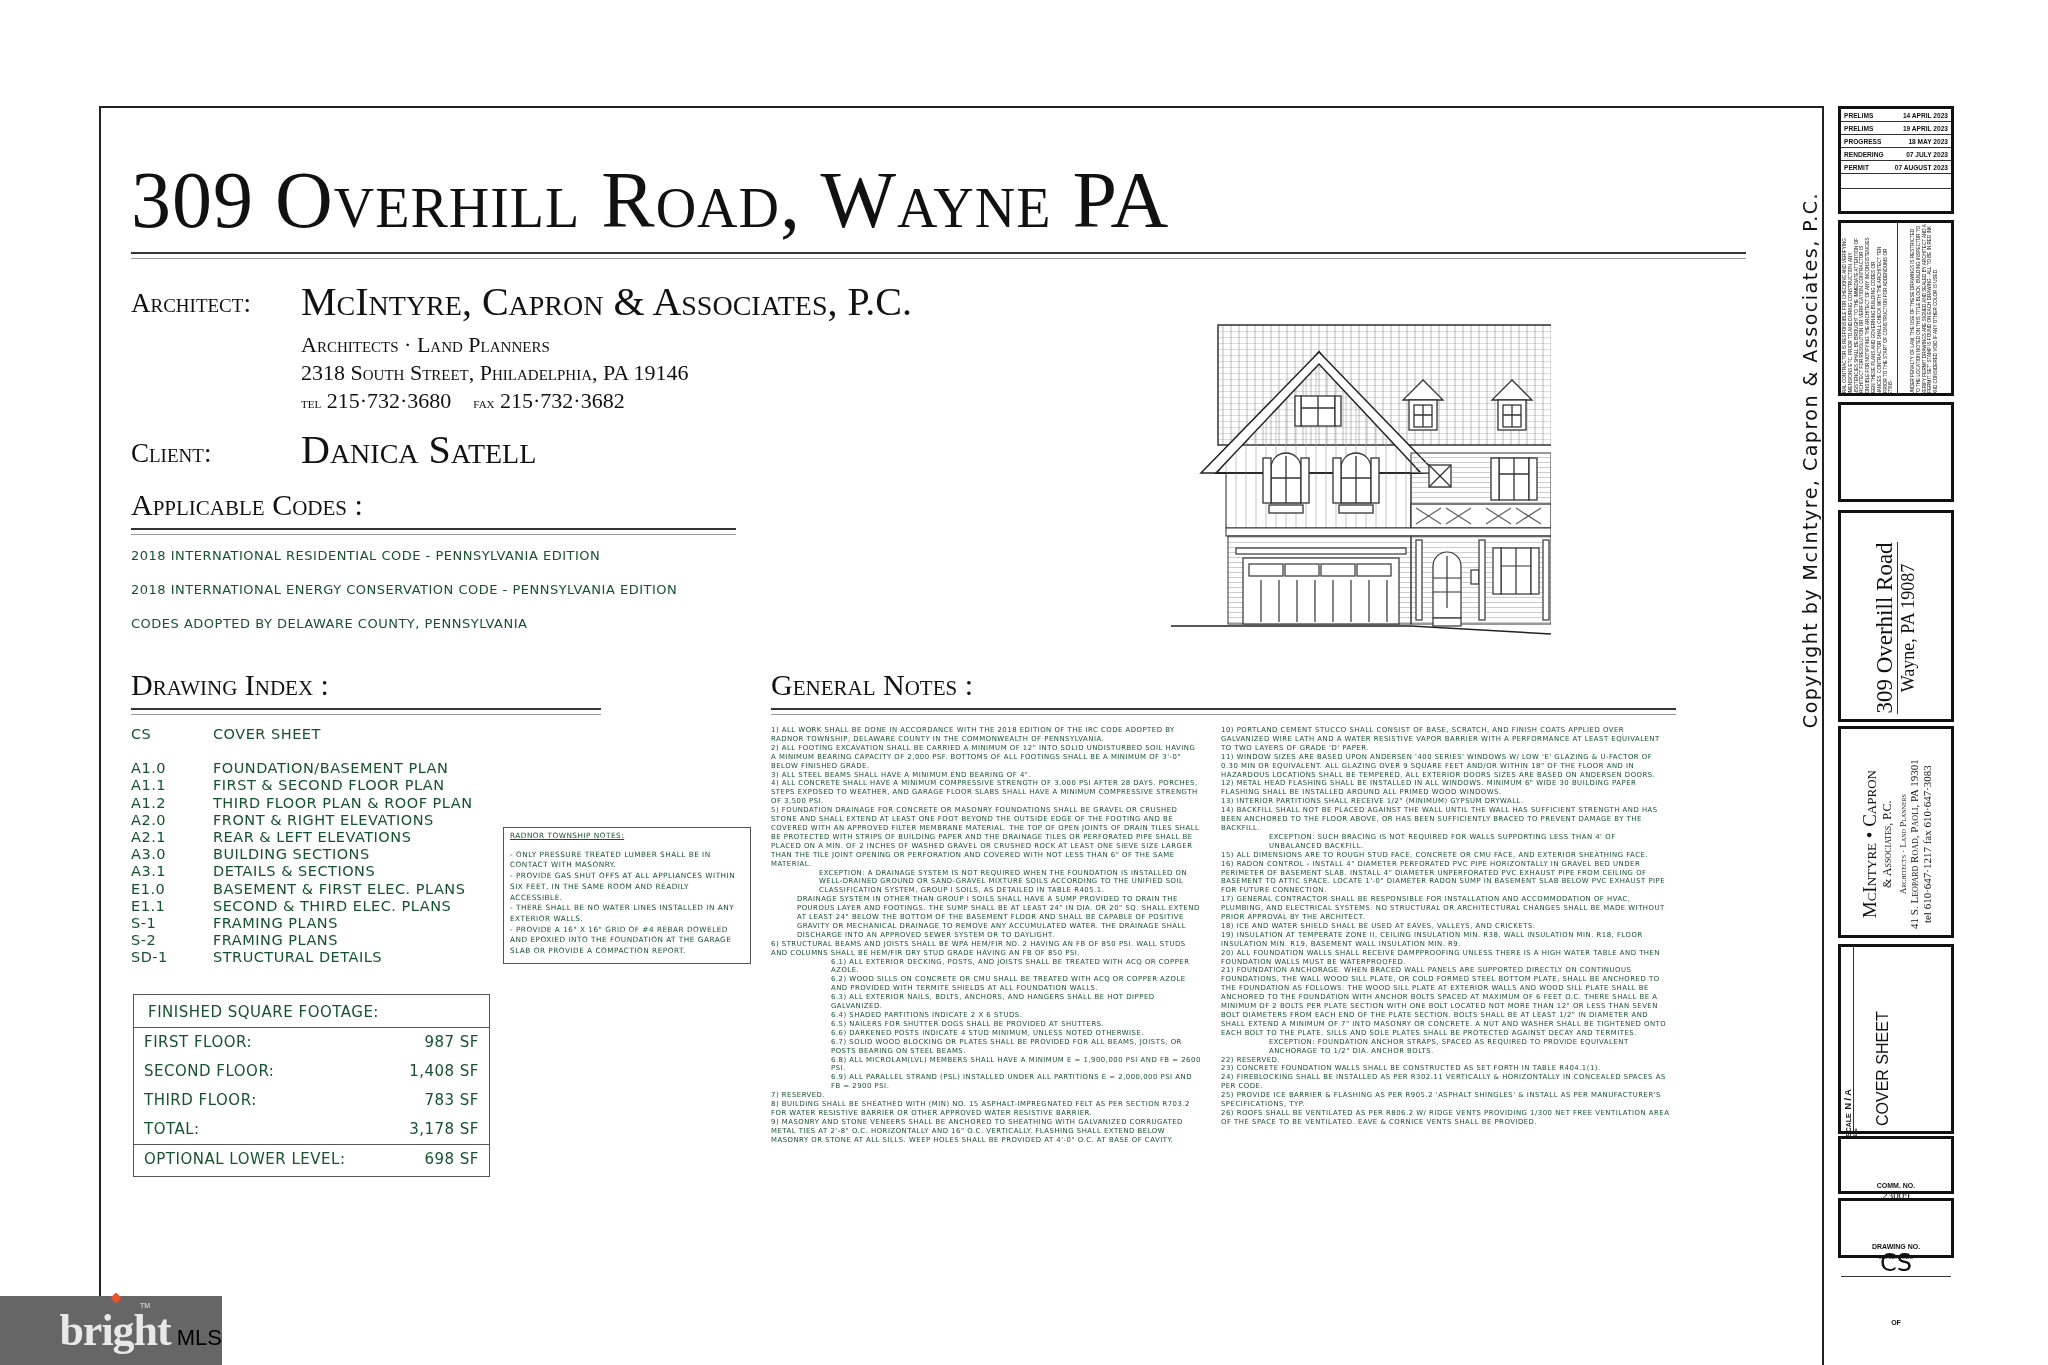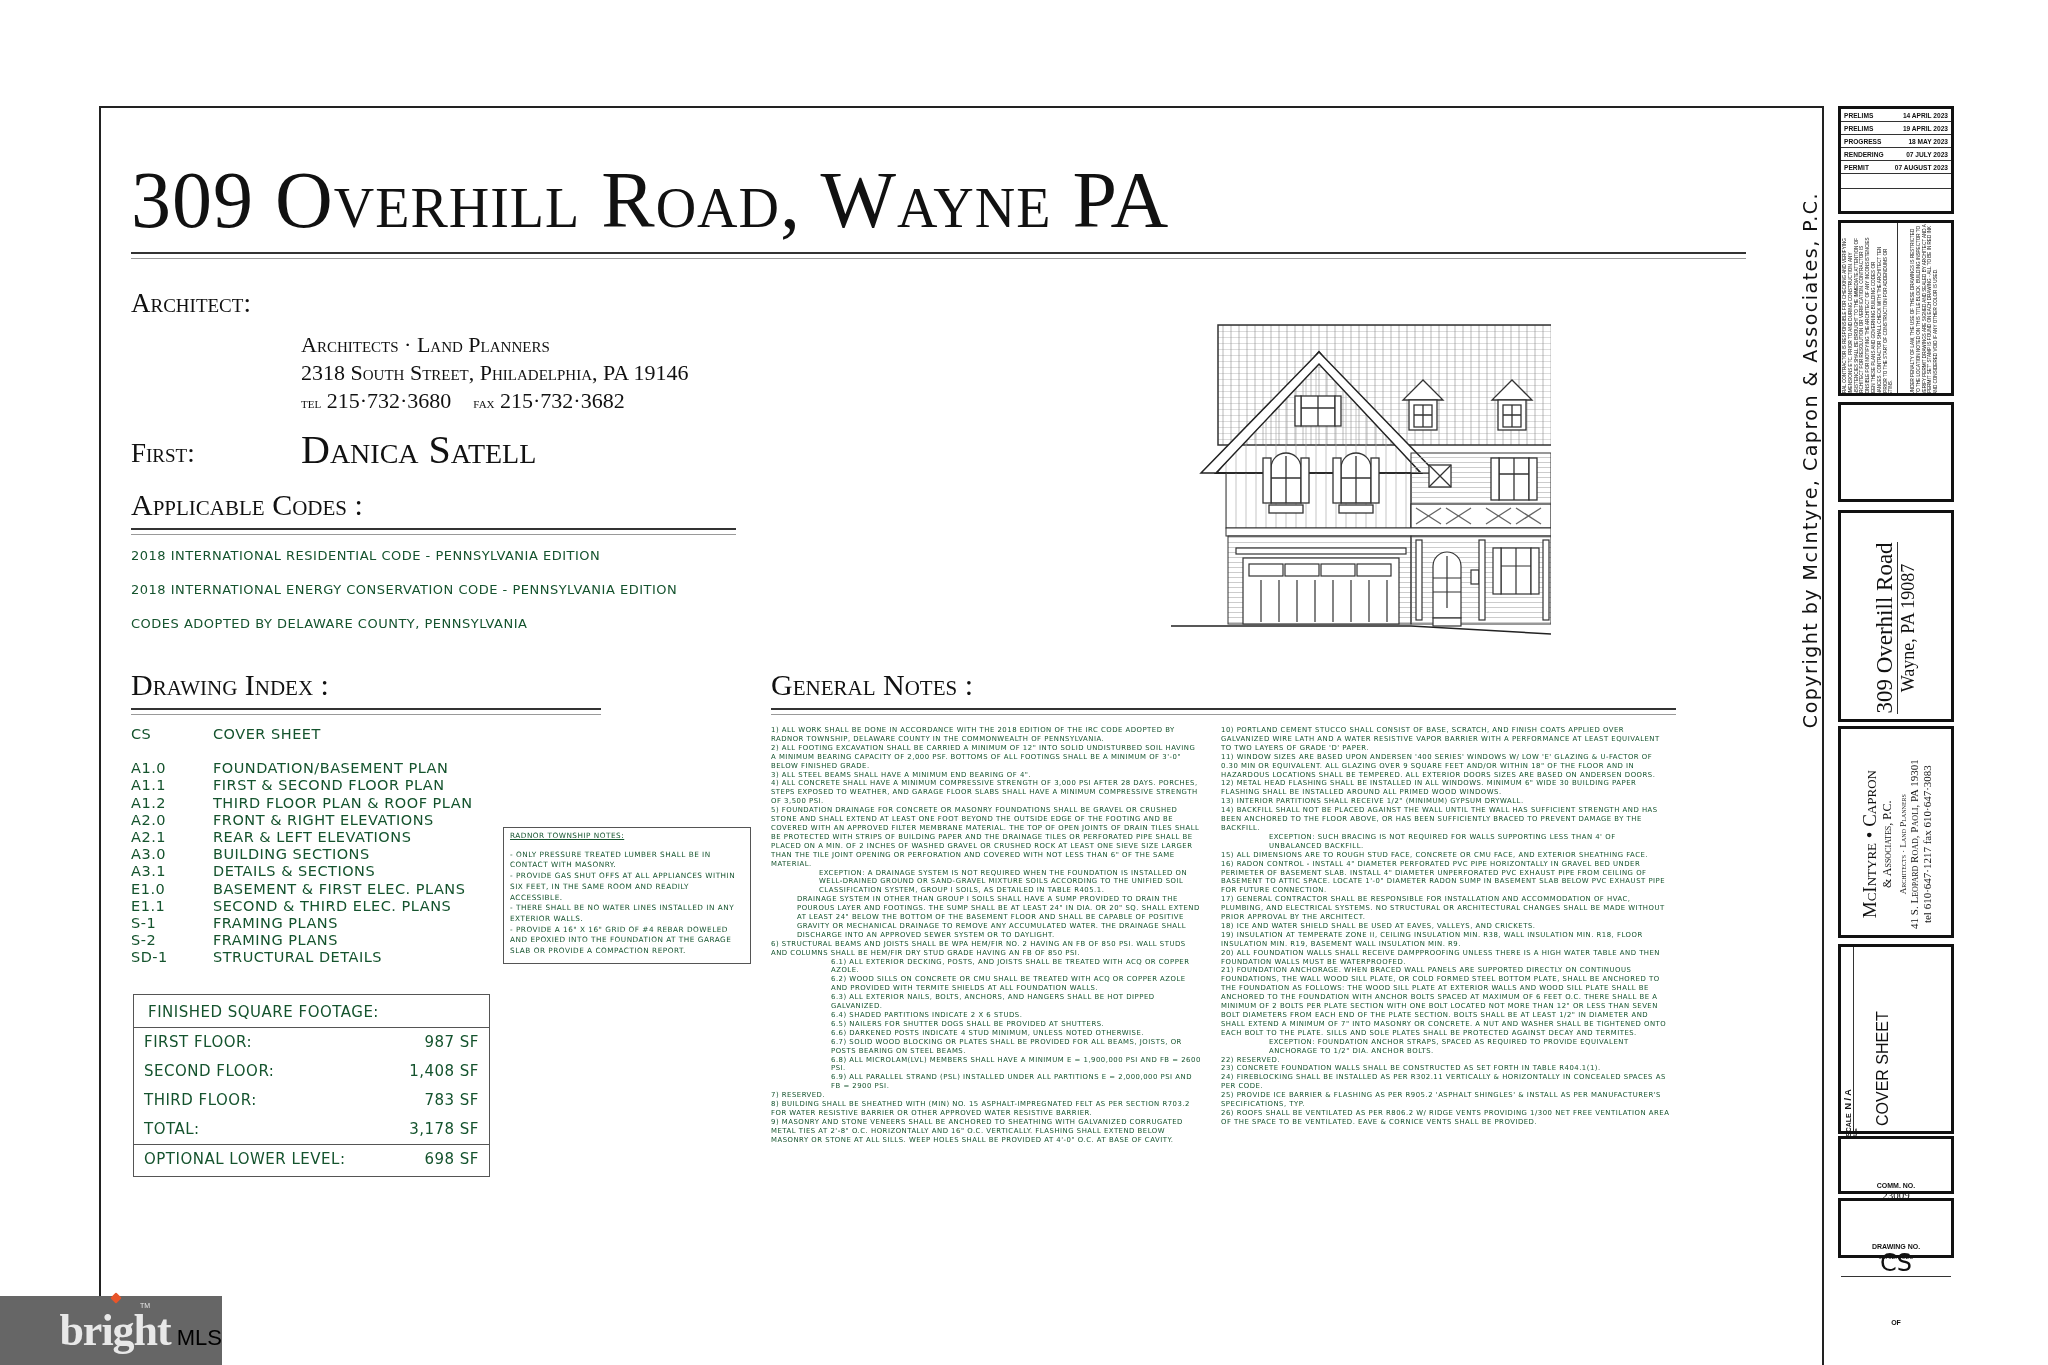--- a/index.html
+++ b/index.html
@@ -52,31 +52,32 @@
 </style>
 </head>
 <body>
 
 <div class="sheet">
 
   <div class="abs serif title">309 Overhill Road, Wayne PA</div>
   <div class="abs dbl-rule" style="left:30px; top:144px; width:1615px;"></div>
 
   <div class="abs serif lbl" style="left:30px; top:180px;">Architect:</div>
+  <div class="abs serif firm" style="left:200px; top:170px;">McIntyre, Capron &amp; Associates, P.C.</div>
   <div class="abs serif firm-sub" style="left:200px; top:222px;">Architects · Land Planners</div>
   <div class="abs serif firm-sub" style="left:200px; top:250px;">2318 South Street, Philadelphia, PA  19146</div>
   <div class="abs serif firm-sub" style="left:200px; top:278px;">
     <span style="font-size:15px;">tel</span>
     <span>215·732·3680</span>
     &nbsp;&nbsp;
     <span style="font-size:15px;">fax</span>
     <span>215·732·3682</span>
   </div>
 
-  <div class="abs serif lbl" style="left:30px; top:330px;">First:</div>
+  <div class="abs serif lbl" style="left:30px; top:330px;">Client:</div>
   <div class="abs serif client" style="left:200px; top:318px;">Danica Satell</div>
 
   <div class="abs serif h2" style="left:30px; top:380px;">Applicable Codes :</div>
   <div class="abs dbl-rule" style="left:30px; top:420px; width:605px;"></div>
   <div class="abs cad codes-line" style="left:30px; top:440px;">2018 International Residential Code - Pennsylvania Edition</div>
   <div class="abs cad codes-line" style="left:30px; top:474px;">2018 International Energy Conservation Code - Pennsylvania Edition</div>
   <div class="abs cad codes-line" style="left:30px; top:508px;">Codes adopted by Delaware County, Pennsylvania</div>
 
   <svg class="abs" style="left:1070px; top:200px;" width="380" height="340" viewBox="0 0 380 340">
     <defs>

